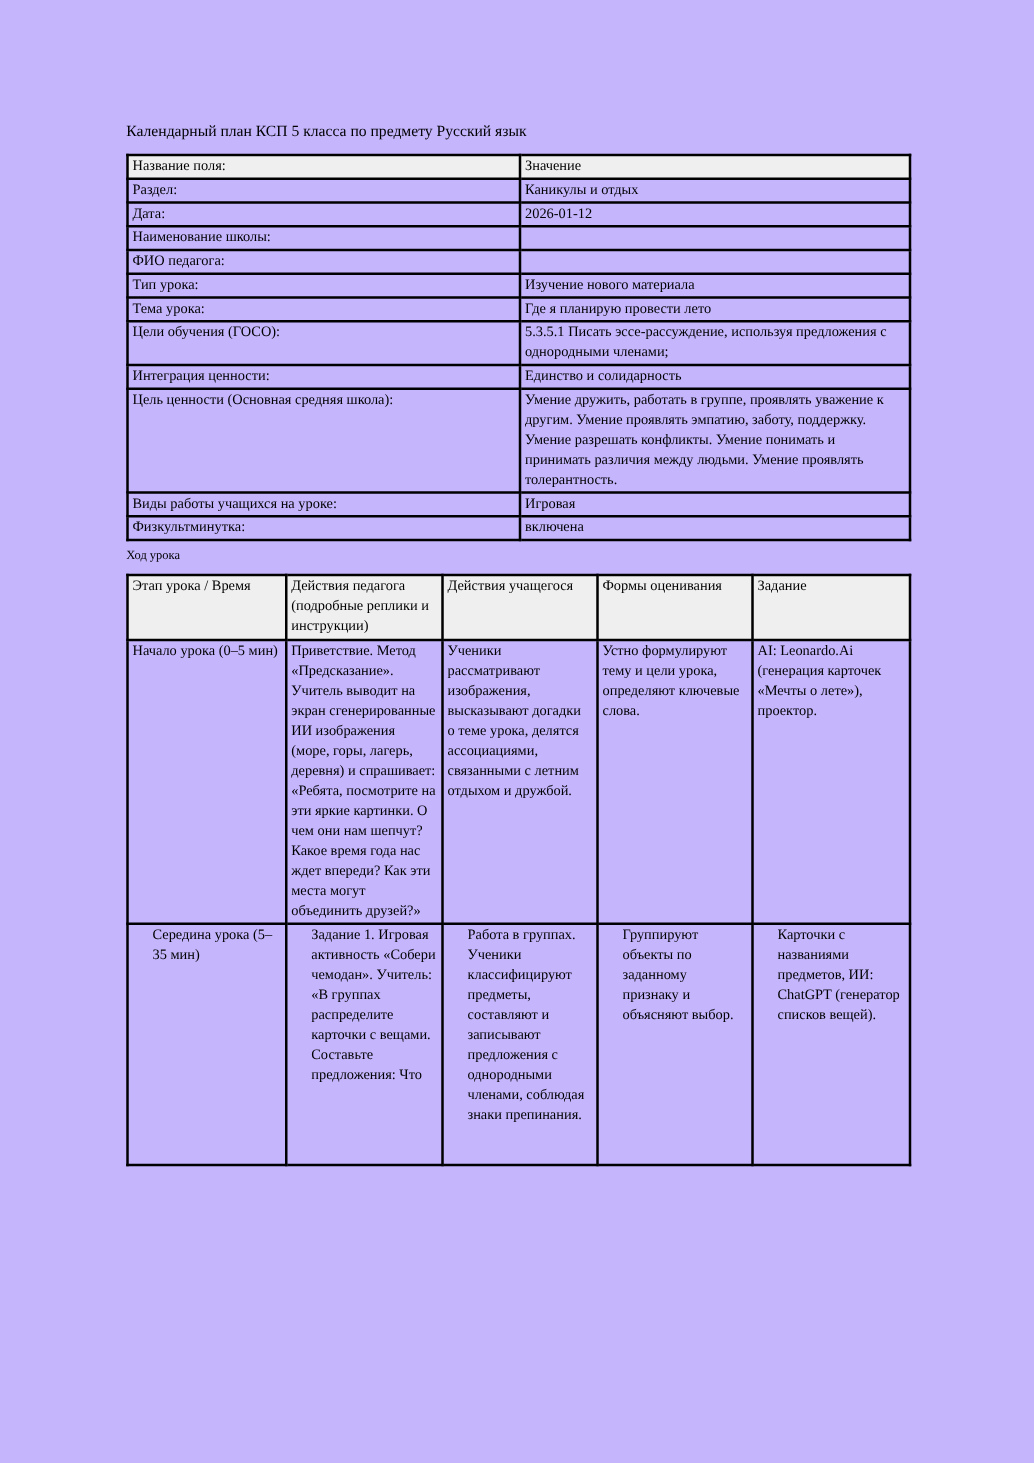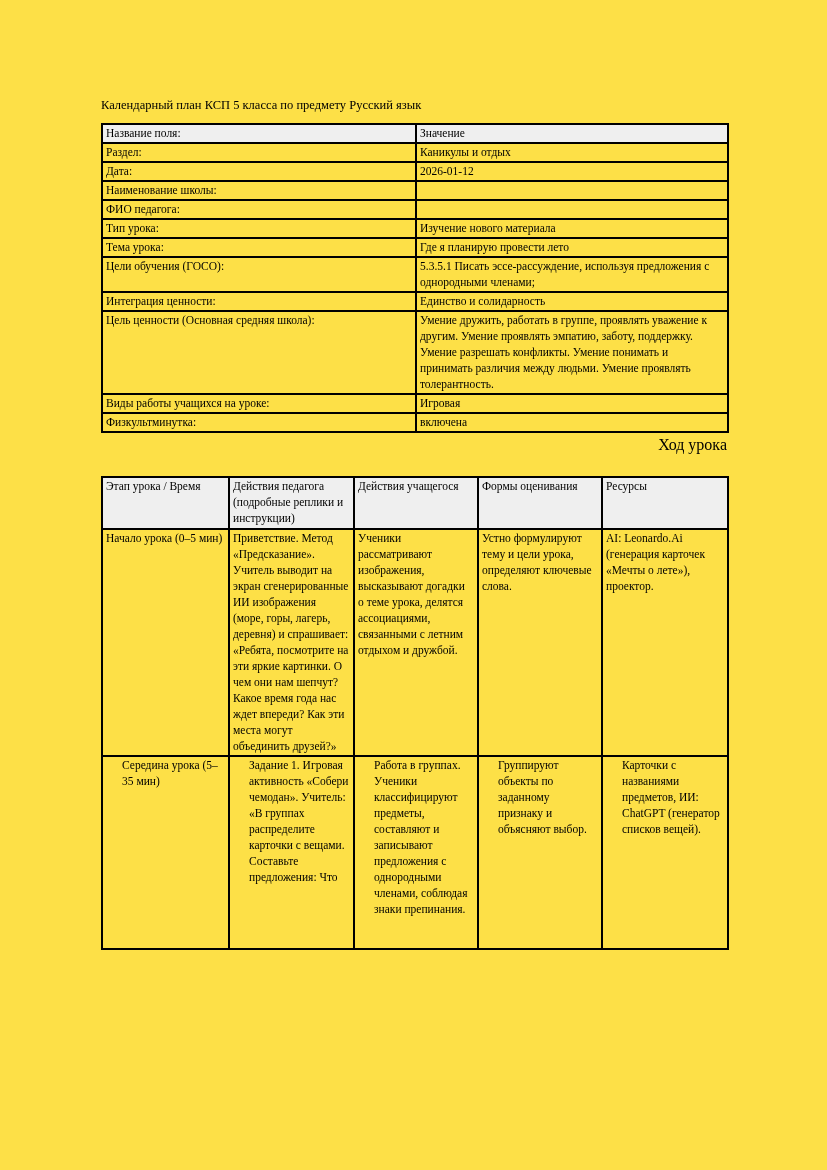--- a/index.html
+++ b/index.html
@@ -7,22 +7,22 @@
   body {
     width: 827px;
     height: 1170px;
     font-family: "Liberation Serif", "DejaVu Serif", serif;
     color: #000000;
     overflow: hidden;
   }
   .page {
     width: 827px;
     height: 1170px;
-    background: #fde047;
-    padding: 97px 100px 0 101px;
+    background: #c4b5fd;
+    padding: 97px 65px 0 101px;
   }
   .doc-title {
     font-size: 12.5px;
     line-height: 16px;
     margin-bottom: 10px;
     font-weight: normal;
   }
   table {
     border-collapse: collapse;
     table-layout: fixed;
@@ -37,25 +37,24 @@
     line-height: 16px;
     padding: 0px 4px 1px 3px;
   }
   .hdr-row td, .hdr-row th {
     background: #efefef;
   }
   .info-table col.c1 { width: 314px; }
   .info-table col.c2 { width: 312px; }
   .info-table td { height: 16px; }
   .section-heading {
-    font-size: 16px;
+    font-size: 10px;
     line-height: 16px;
-    margin: 4px 0 23px 0;
+    margin: 4px 0 6px 0;
     font-weight: normal;
-    text-align: right;
   }
   .lesson-table col.l1 { width: 127px; }
   .lesson-table col.l2 { width: 125px; }
   .lesson-table col.l3 { width: 124px; }
   .lesson-table col.l4 { width: 124px; }
   .lesson-table col.l5 { width: 126px; }
   .lesson-table th { padding-bottom: 2px; }
   .row-clipped td { height: 193px; }
   .clip {
     max-height: 192px;
@@ -136,21 +135,21 @@
         <col class="l3">
         <col class="l4">
         <col class="l5">
       </colgroup>
     <tbody>
       <tr class="hdr-row">
         <th>Этап урока / Время</th>
         <th>Действия педагога (подробные реплики и инструкции)</th>
         <th>Действия учащегося</th>
         <th>Формы оценивания</th>
-        <th>Ресурсы</th>
+        <th>Задание</th>
       </tr>
       <tr>
         <td>Начало урока (0–5 мин)</td>
         <td>Приветствие. Метод «Предсказание». Учитель выводит на экран сгенерированные ИИ изображения (море, горы, лагерь, деревня) и спрашивает: «Ребята, посмотрите на эти яркие картинки. О чем они нам шепчут? Какое время года нас ждет впереди? Как эти места могут объединить друзей?»</td>
         <td>Ученики рассматривают изображения, высказывают догадки о теме урока, делятся ассоциациями, связанными с летним отдыхом и дружбой.</td>
         <td>Устно формулируют тему и цели урока, определяют ключевые слова.</td>
         <td>AI: Leonardo.Ai (генерация карточек «Мечты о лете»), проектор.</td>
       </tr>
       <tr class="row-clipped">
         <td>

